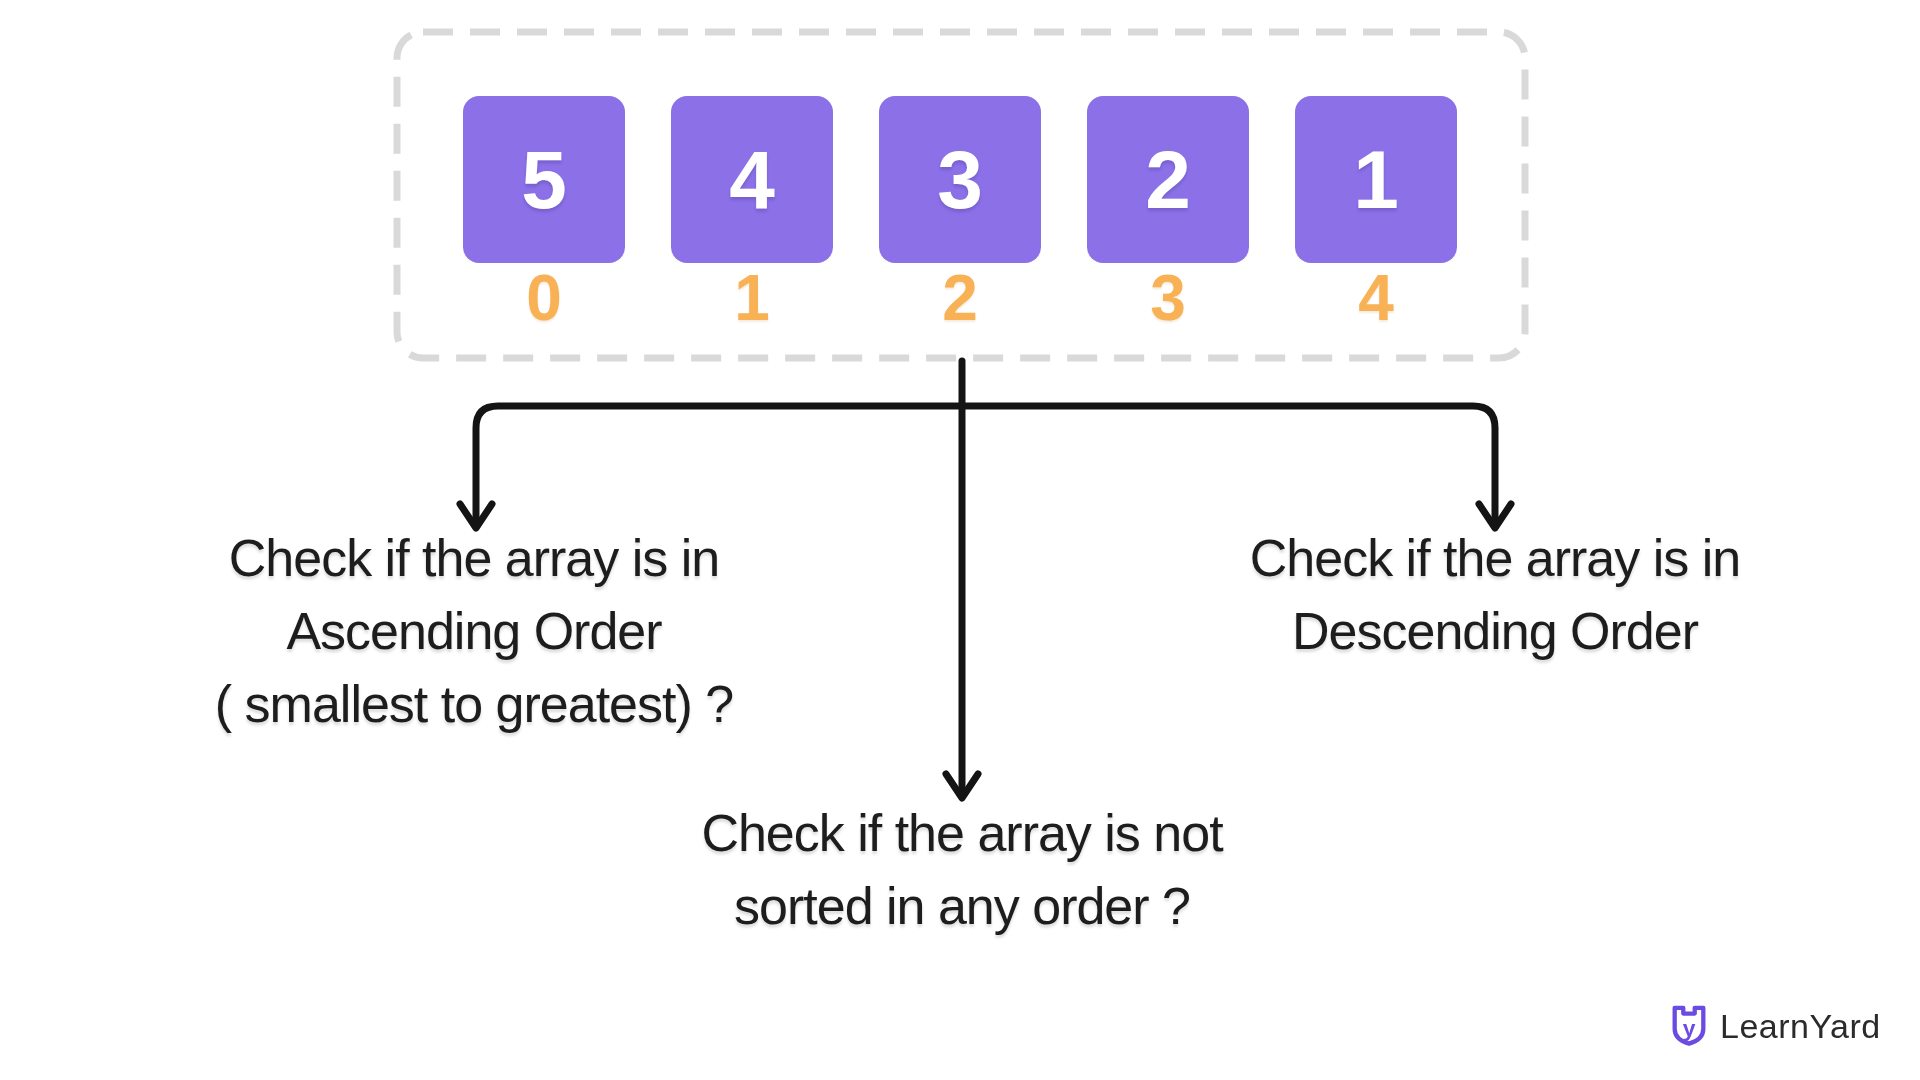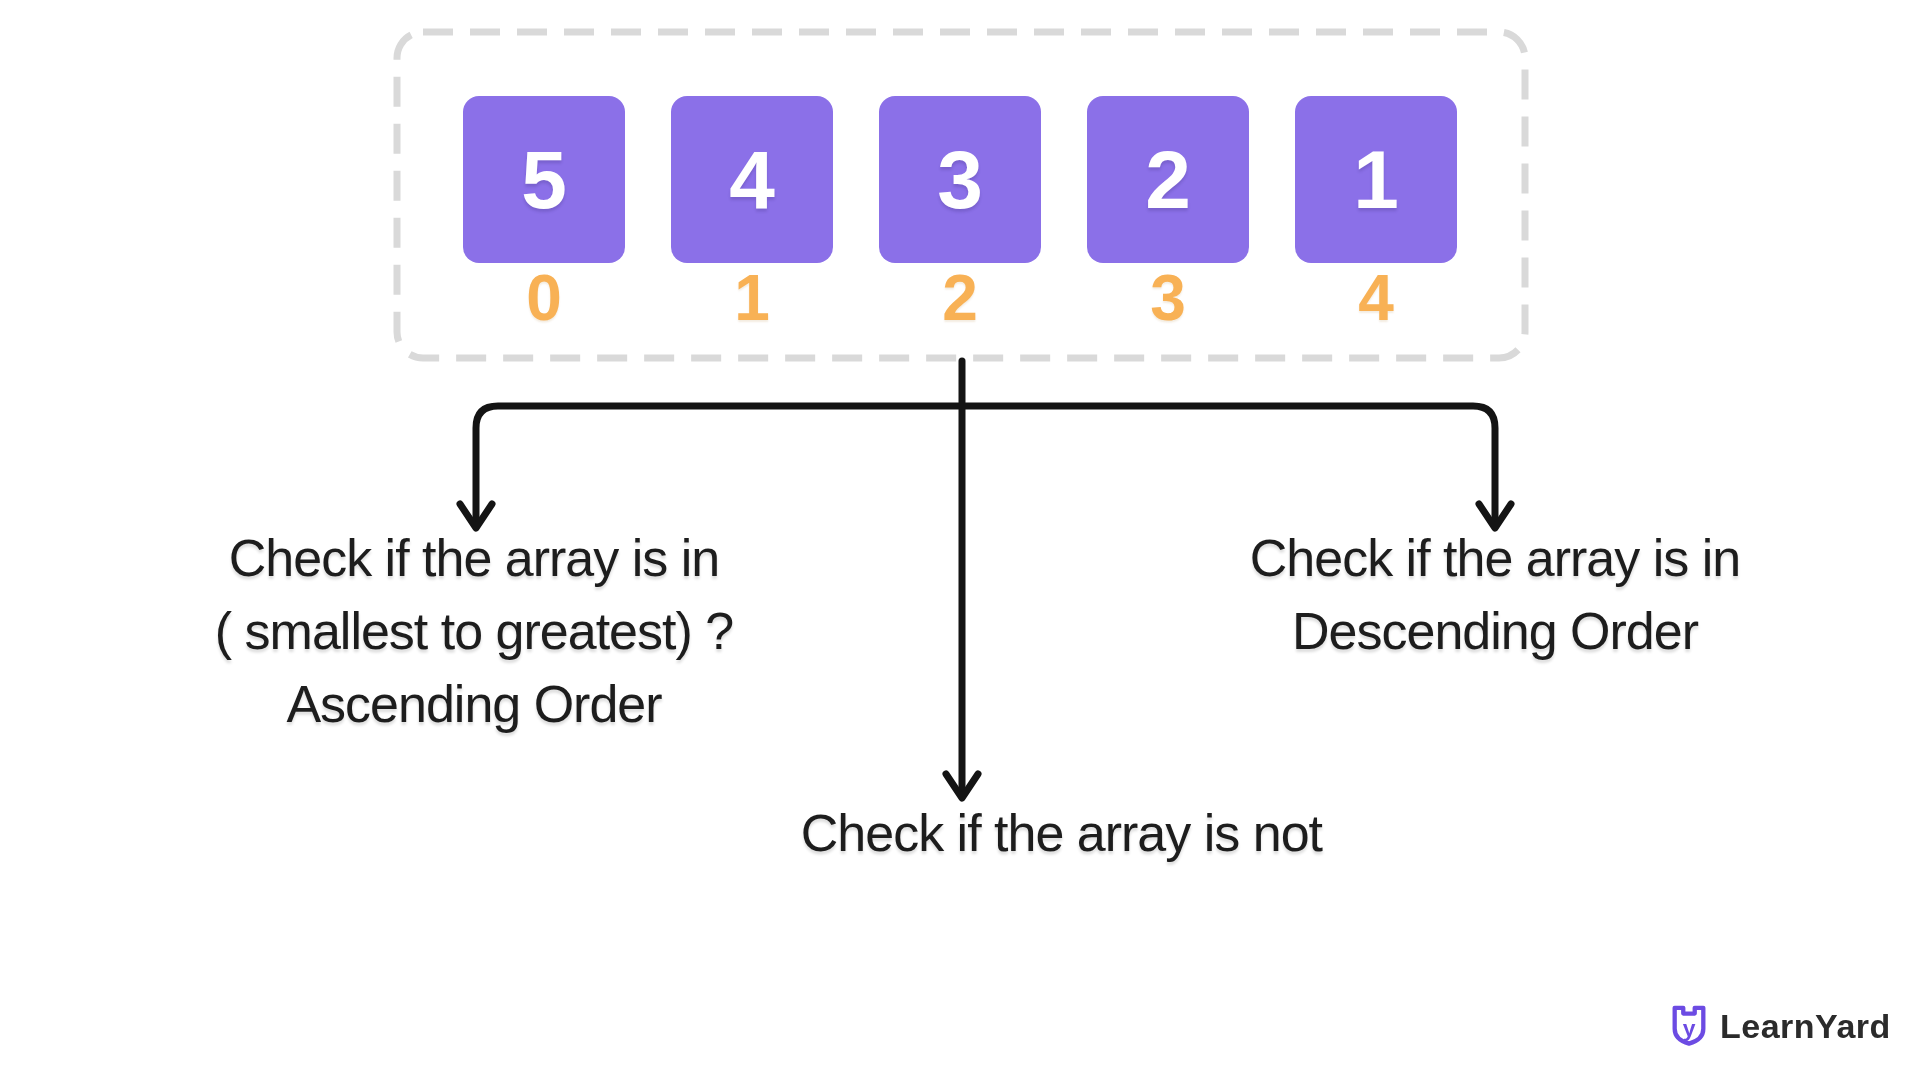--- a/index.html
+++ b/index.html
@@ -43,29 +43,29 @@
     width: 720px;
     text-align: center;
     color: var(--label-dark, #1D1D1D);
     font-size: 52px; font-weight: 400;
     line-height: 73px; letter-spacing: -1px;
     text-shadow: 0 3px 3px rgba(0,0,0,0.14);
   }
   .branch-label .line { display: block; }
   .label-left   { left: 114px;  top: 522px; }
   .label-right  { left: 1135px; top: 522px; }
-  .label-center { left: 602px;  top: 797px; text-align: right; }
+  .label-center { left: 602px;  top: 797px; }
   .logo {
     position: absolute;
     left: 1668px; top: 1003px;
     display: flex; align-items: center; gap: 10px;
   }
   .logo-text {
     color: var(--logo-text-dark, #2B2B2B);
-    font-size: 34px; font-weight: 700; letter-spacing: 0.5px;
+    font-size: 34px; font-weight: 400; letter-spacing: 0.5px;
   }
 </style>
 </head>
 <body>
 
 <div class="stage">
 
   <svg class="lines-layer" viewBox="0 0 1920 1080">
     <rect x="397" y="32" width="1128" height="326" rx="26" fill="none" stroke="var(--dash-gray)" stroke-width="7" stroke-dasharray="30 17"></rect>
 
@@ -94,29 +94,30 @@
   </div>
 
   <div class="cell-index" style="left:463px">0</div>
   <div class="cell-index" style="left:671px">1</div>
   <div class="cell-index" style="left:879px">2</div>
   <div class="cell-index" style="left:1087px">3</div>
   <div class="cell-index" style="left:1295px">4</div>
 
   <div class="branch-label label-left">
     <span class="line">Check if the array is in</span>
+    <span class="line">Ascending Order</span>
     <span class="line">( smallest to greatest) ?</span>
-    <span class="line">Ascending Order</span>
   </div>
   <div class="branch-label label-right">
     <span class="line">Check if the array is in</span>
     <span class="line">Descending Order</span>
   </div>
   <div class="branch-label label-center">
     <span class="line">Check if the array is not</span>
+    <span class="line">sorted in any order ?</span>
   </div>
 
   <div class="logo">
     <svg width="42" height="46" viewBox="0 0 44 48">
       <path d="M 7 5 H 16 V 11 H 28 V 5 H 37 V 27 Q 37 38.5 22 42.5 Q 7 38.5 7 27 Z" fill="none" stroke="var(--logo-purple)" stroke-width="4.5" stroke-linejoin="round"></path>
       <text x="22" y="34" text-anchor="middle" font-size="24" font-weight="700" font-family="Liberation Sans, sans-serif" fill="var(--logo-purple)">y</text>
     </svg>
     <span class="logo-text">LearnYard</span>
   </div>
 

